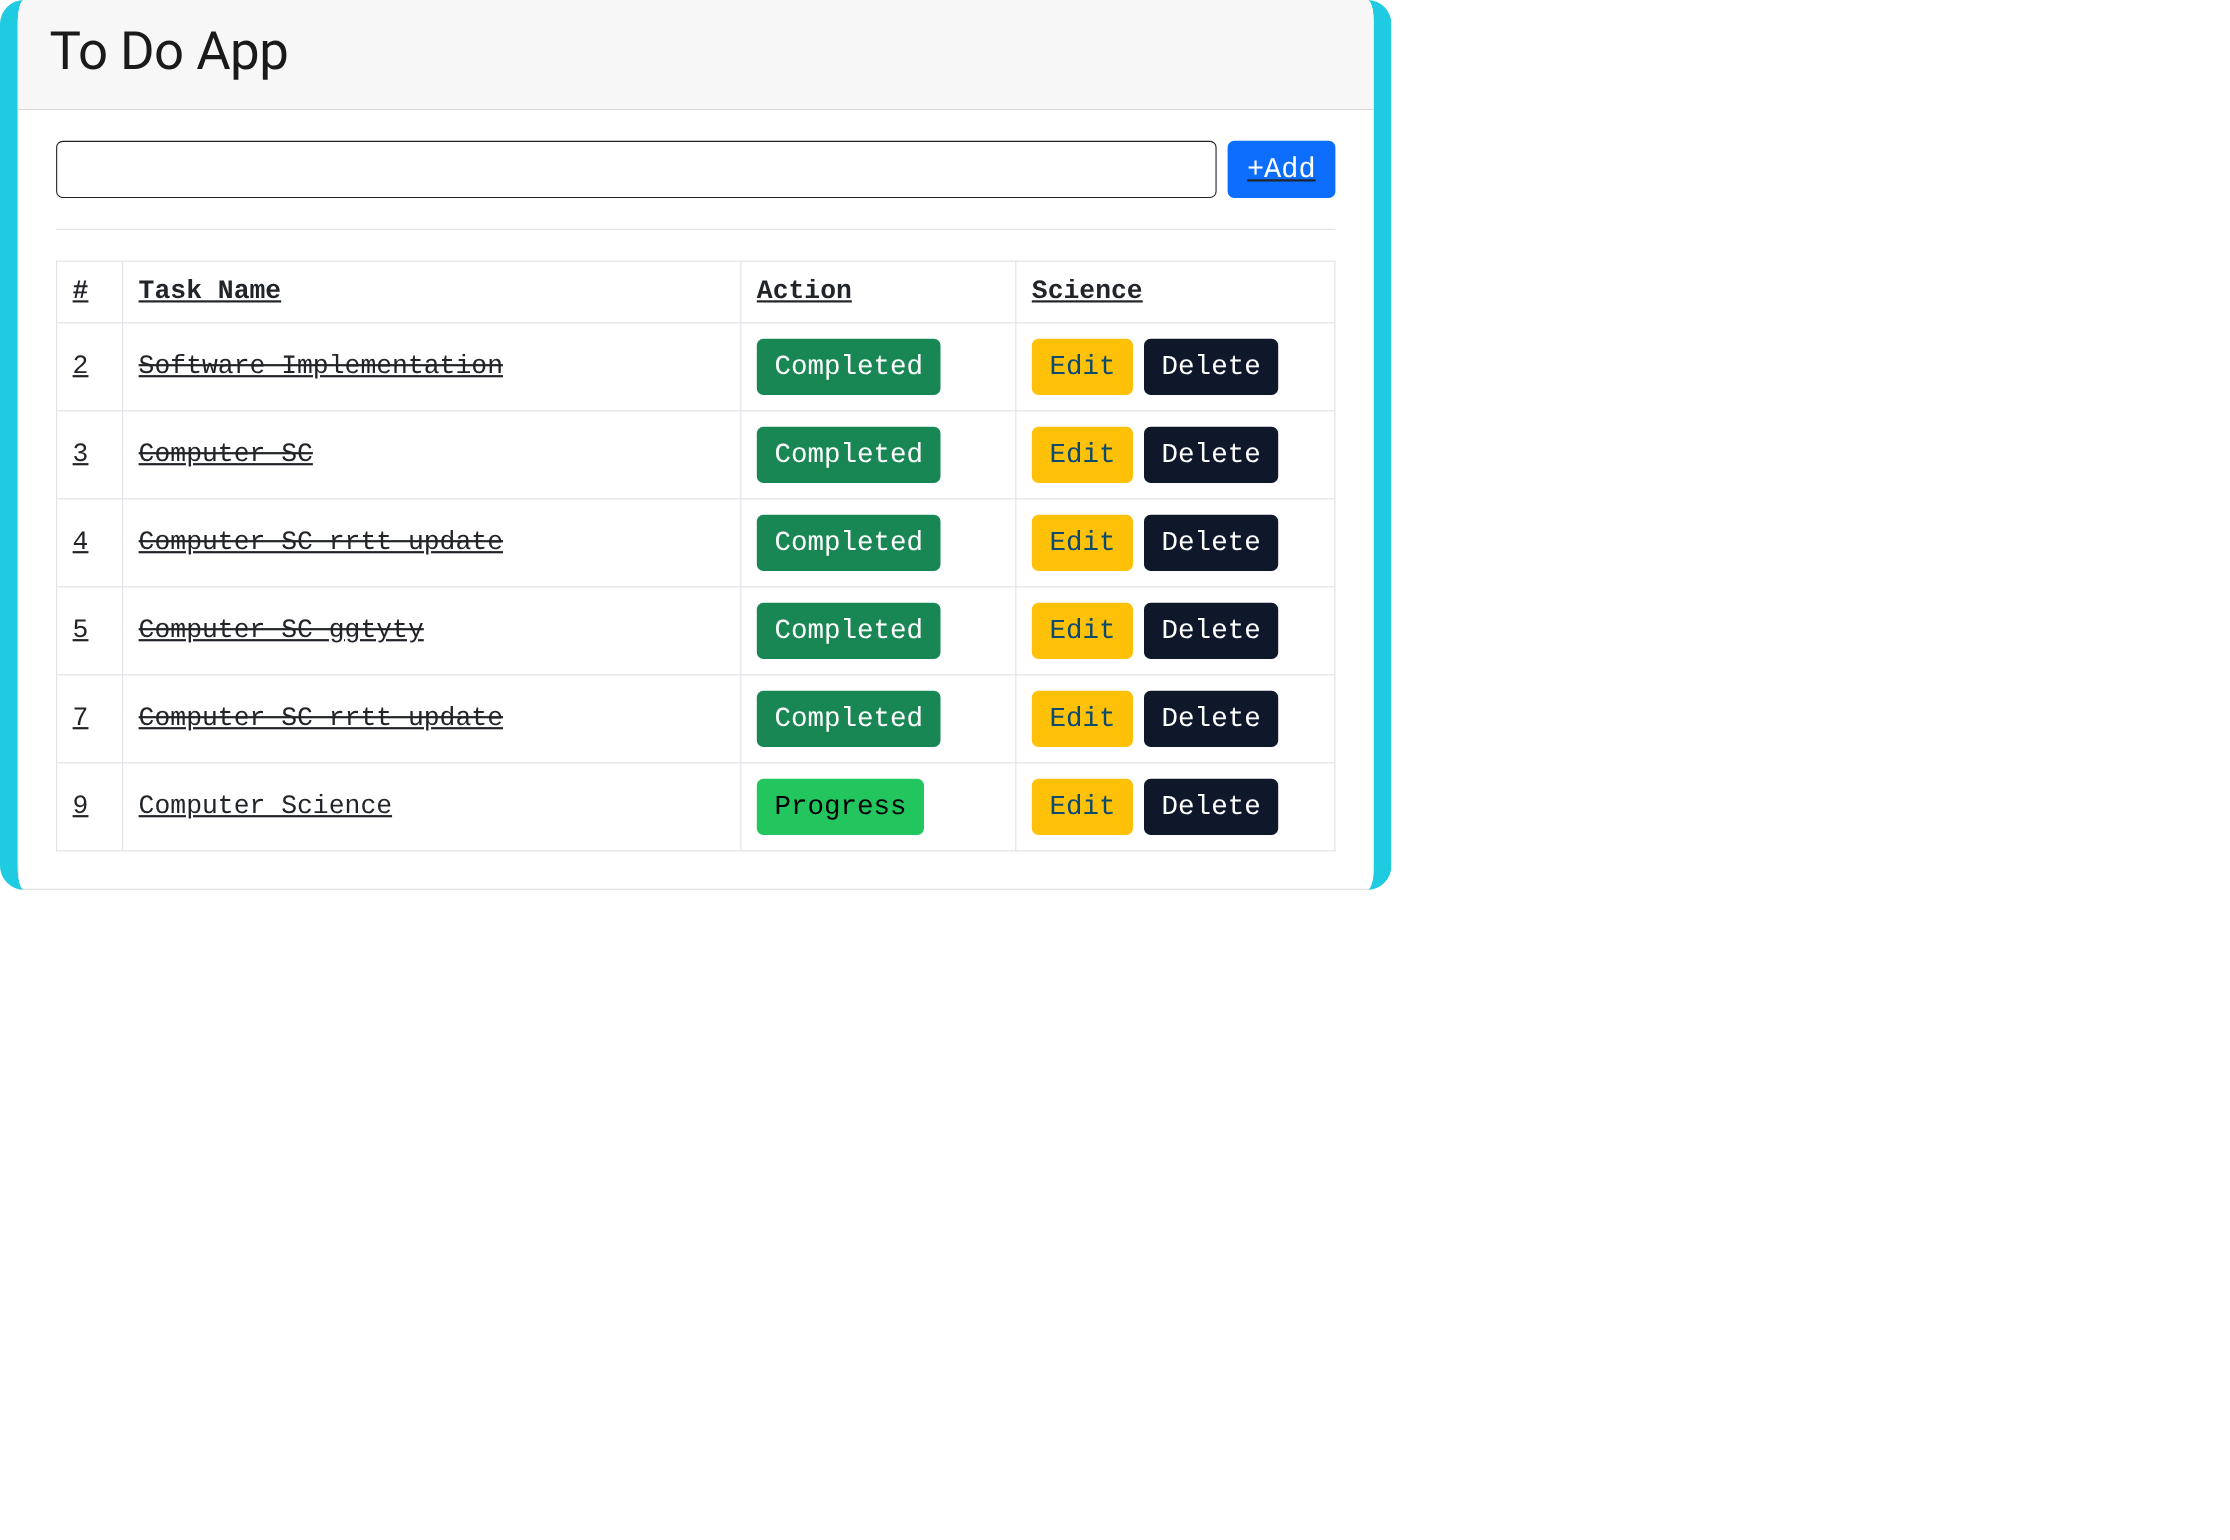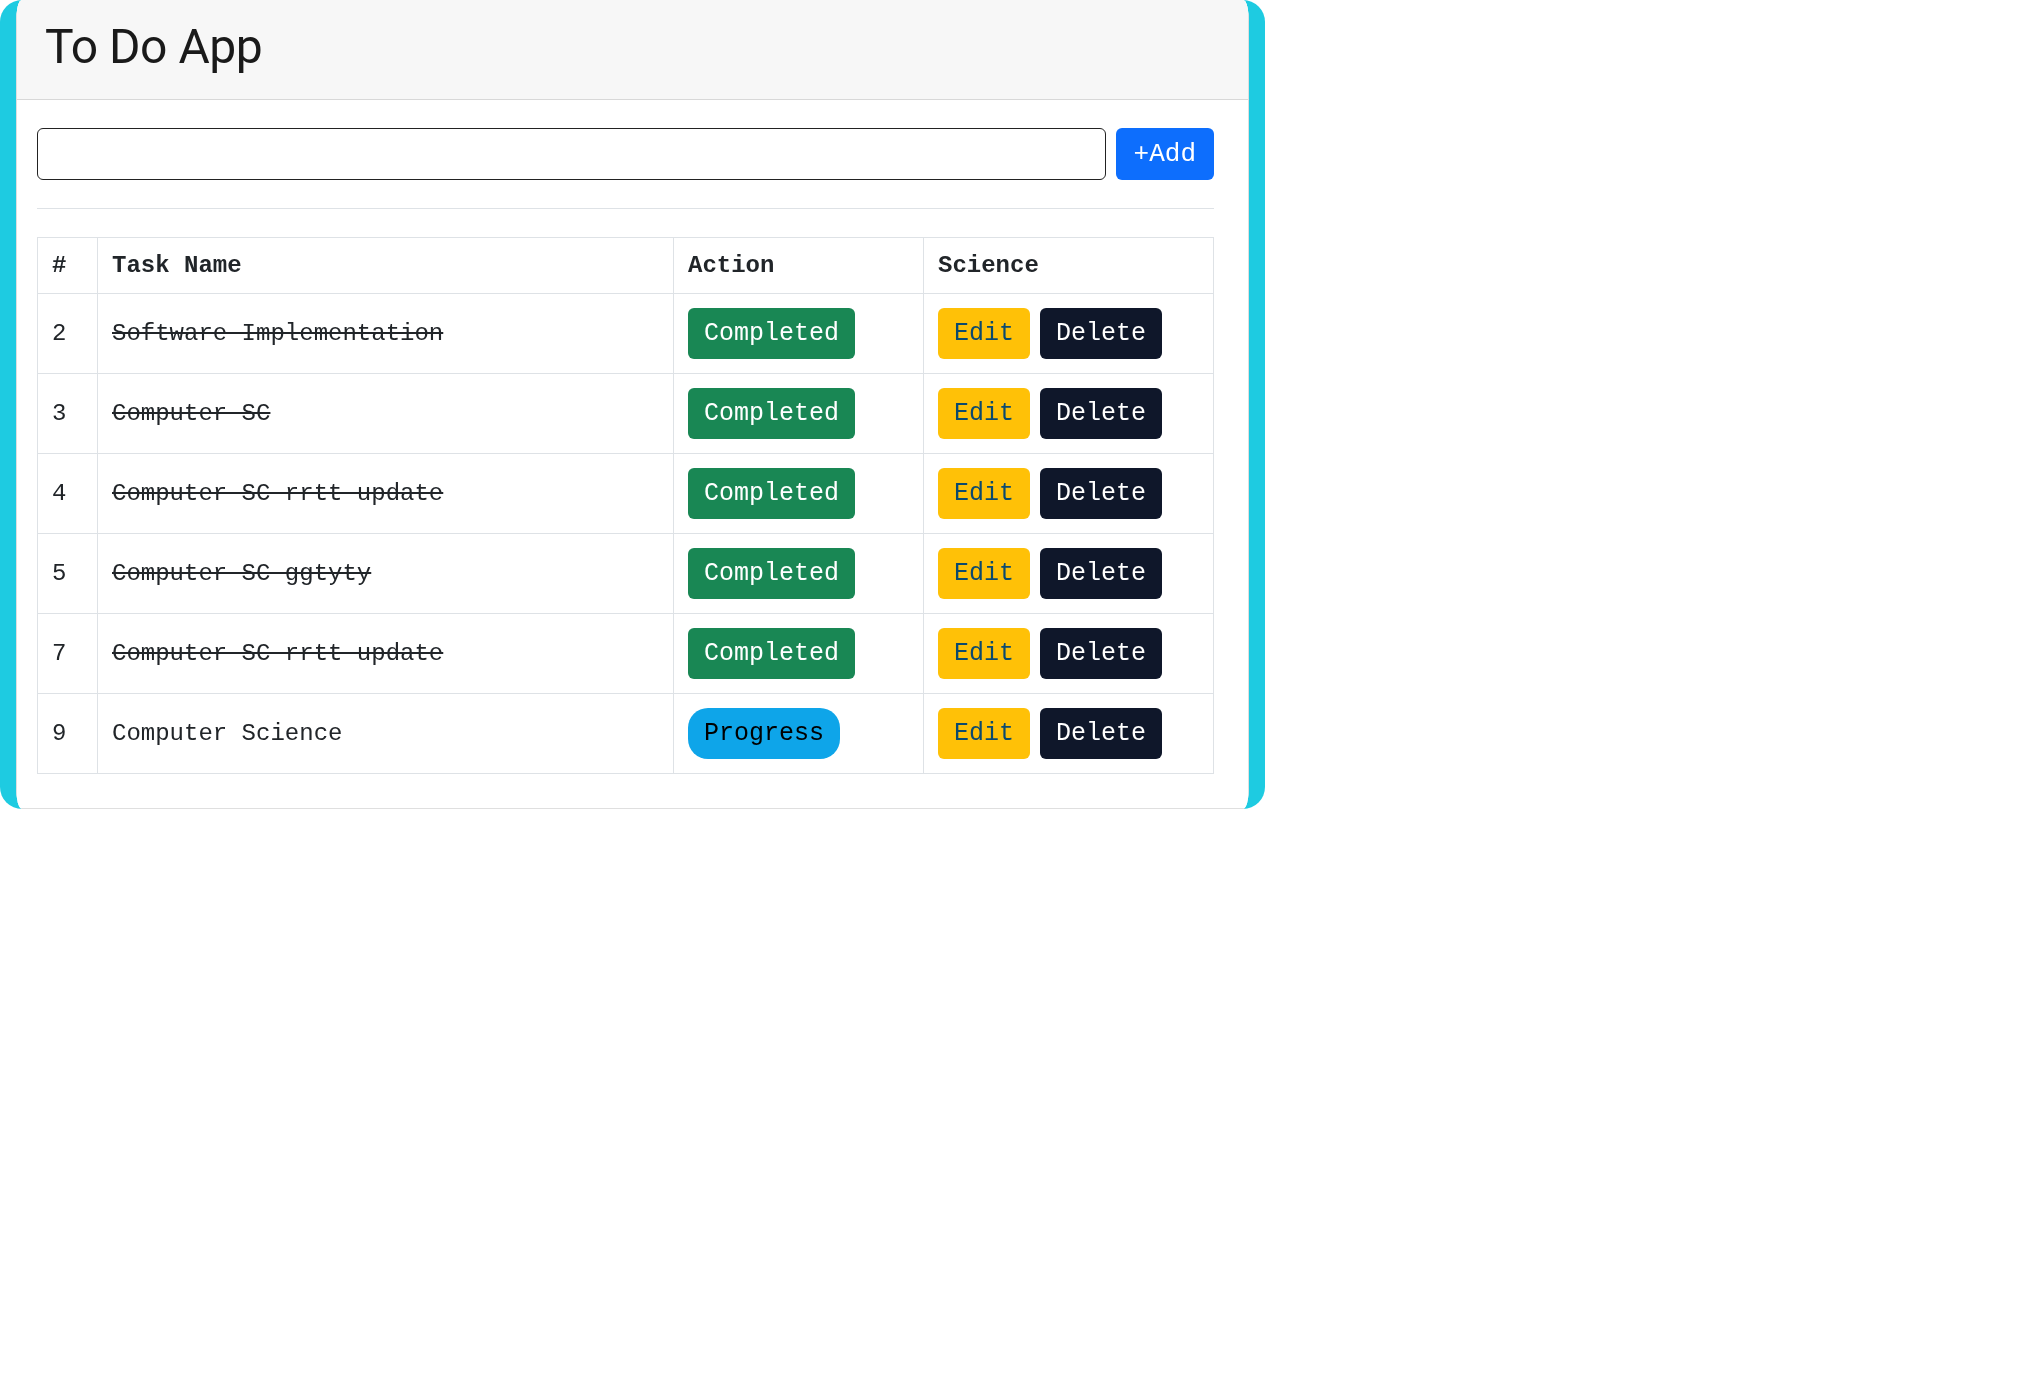--- a/index.html
+++ b/index.html
@@ -34,21 +34,22 @@
   }
   .app-title {
     font-size: 48px;
     font-weight: 400;
     margin: 0 0 18px 0;
     font-family: -apple-system, BlinkMacSystemFont, "Segoe UI", Roboto, "Helvetica Neue", Arial, sans-serif;
     color: #1a1a1a;
     letter-spacing: -0.5px;
   }
   .card-body {
-    padding: 28px 34px 34px 20px;
+    padding: 28px 34px 34px 34px;
+    text-decoration: underline;
   }
   .input-row {
     display: flex;
     align-items: stretch;
     gap: 10px;
     padding-bottom: 28px;
     border-bottom: 1px solid #dee2e6;
     margin-bottom: 28px;
   }
   .task-input {
@@ -66,21 +67,21 @@
     border-radius: 6px;
     font-family: inherit;
     font-size: 25px;
     padding: 8px 16px;
     cursor: pointer;
     color: #fff;
     line-height: 1.4;
   }
   .btn-primary { background: #0d6efd; font-size: 26px; padding: 8px 18px; }
   .btn-success { background: #198754; }
-  .btn-info    { background: #0ea5e9; color: #000; border-radius: 20px; }
+  .btn-info    { background: #22c55e; color: #000; }
   .btn-warning { background: #ffc107; color: #0c4a6e; }
   .btn-danger  { background: #0f172a; }
   table {
     width: 100%;
     border-collapse: collapse;
     font-size: 24px;
   }
   thead th {
     text-align: left;
     font-weight: 700;

